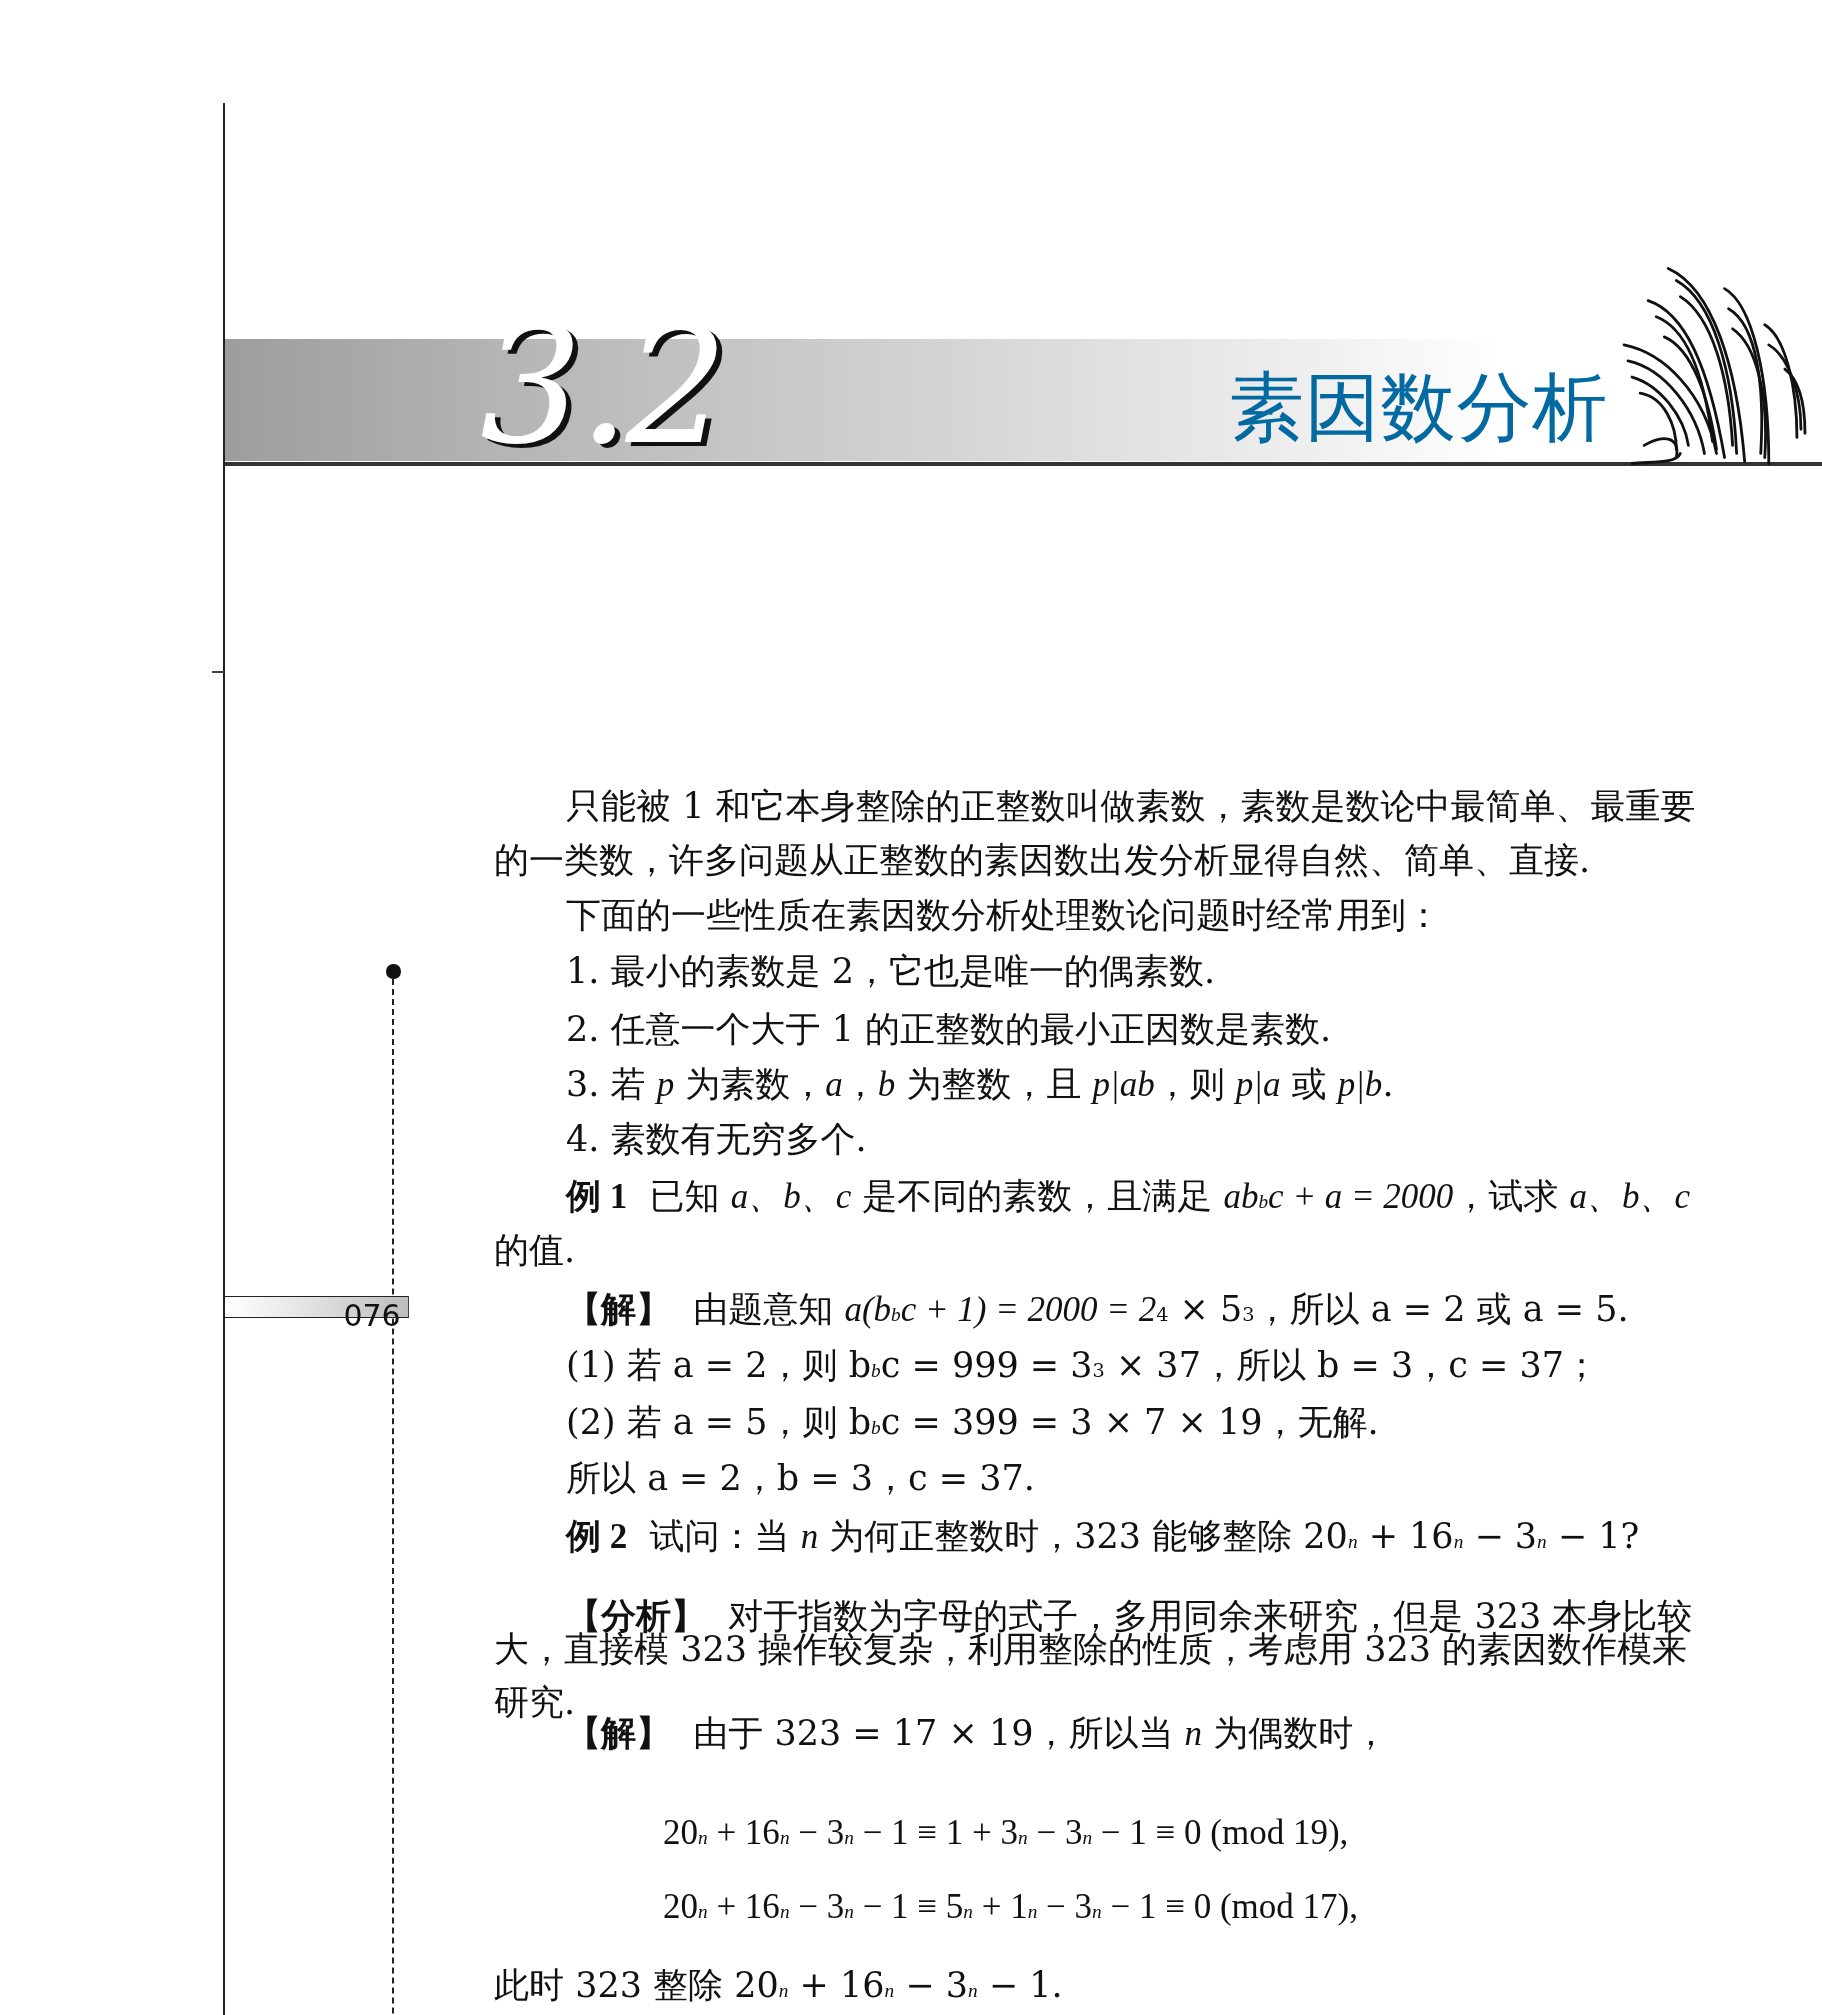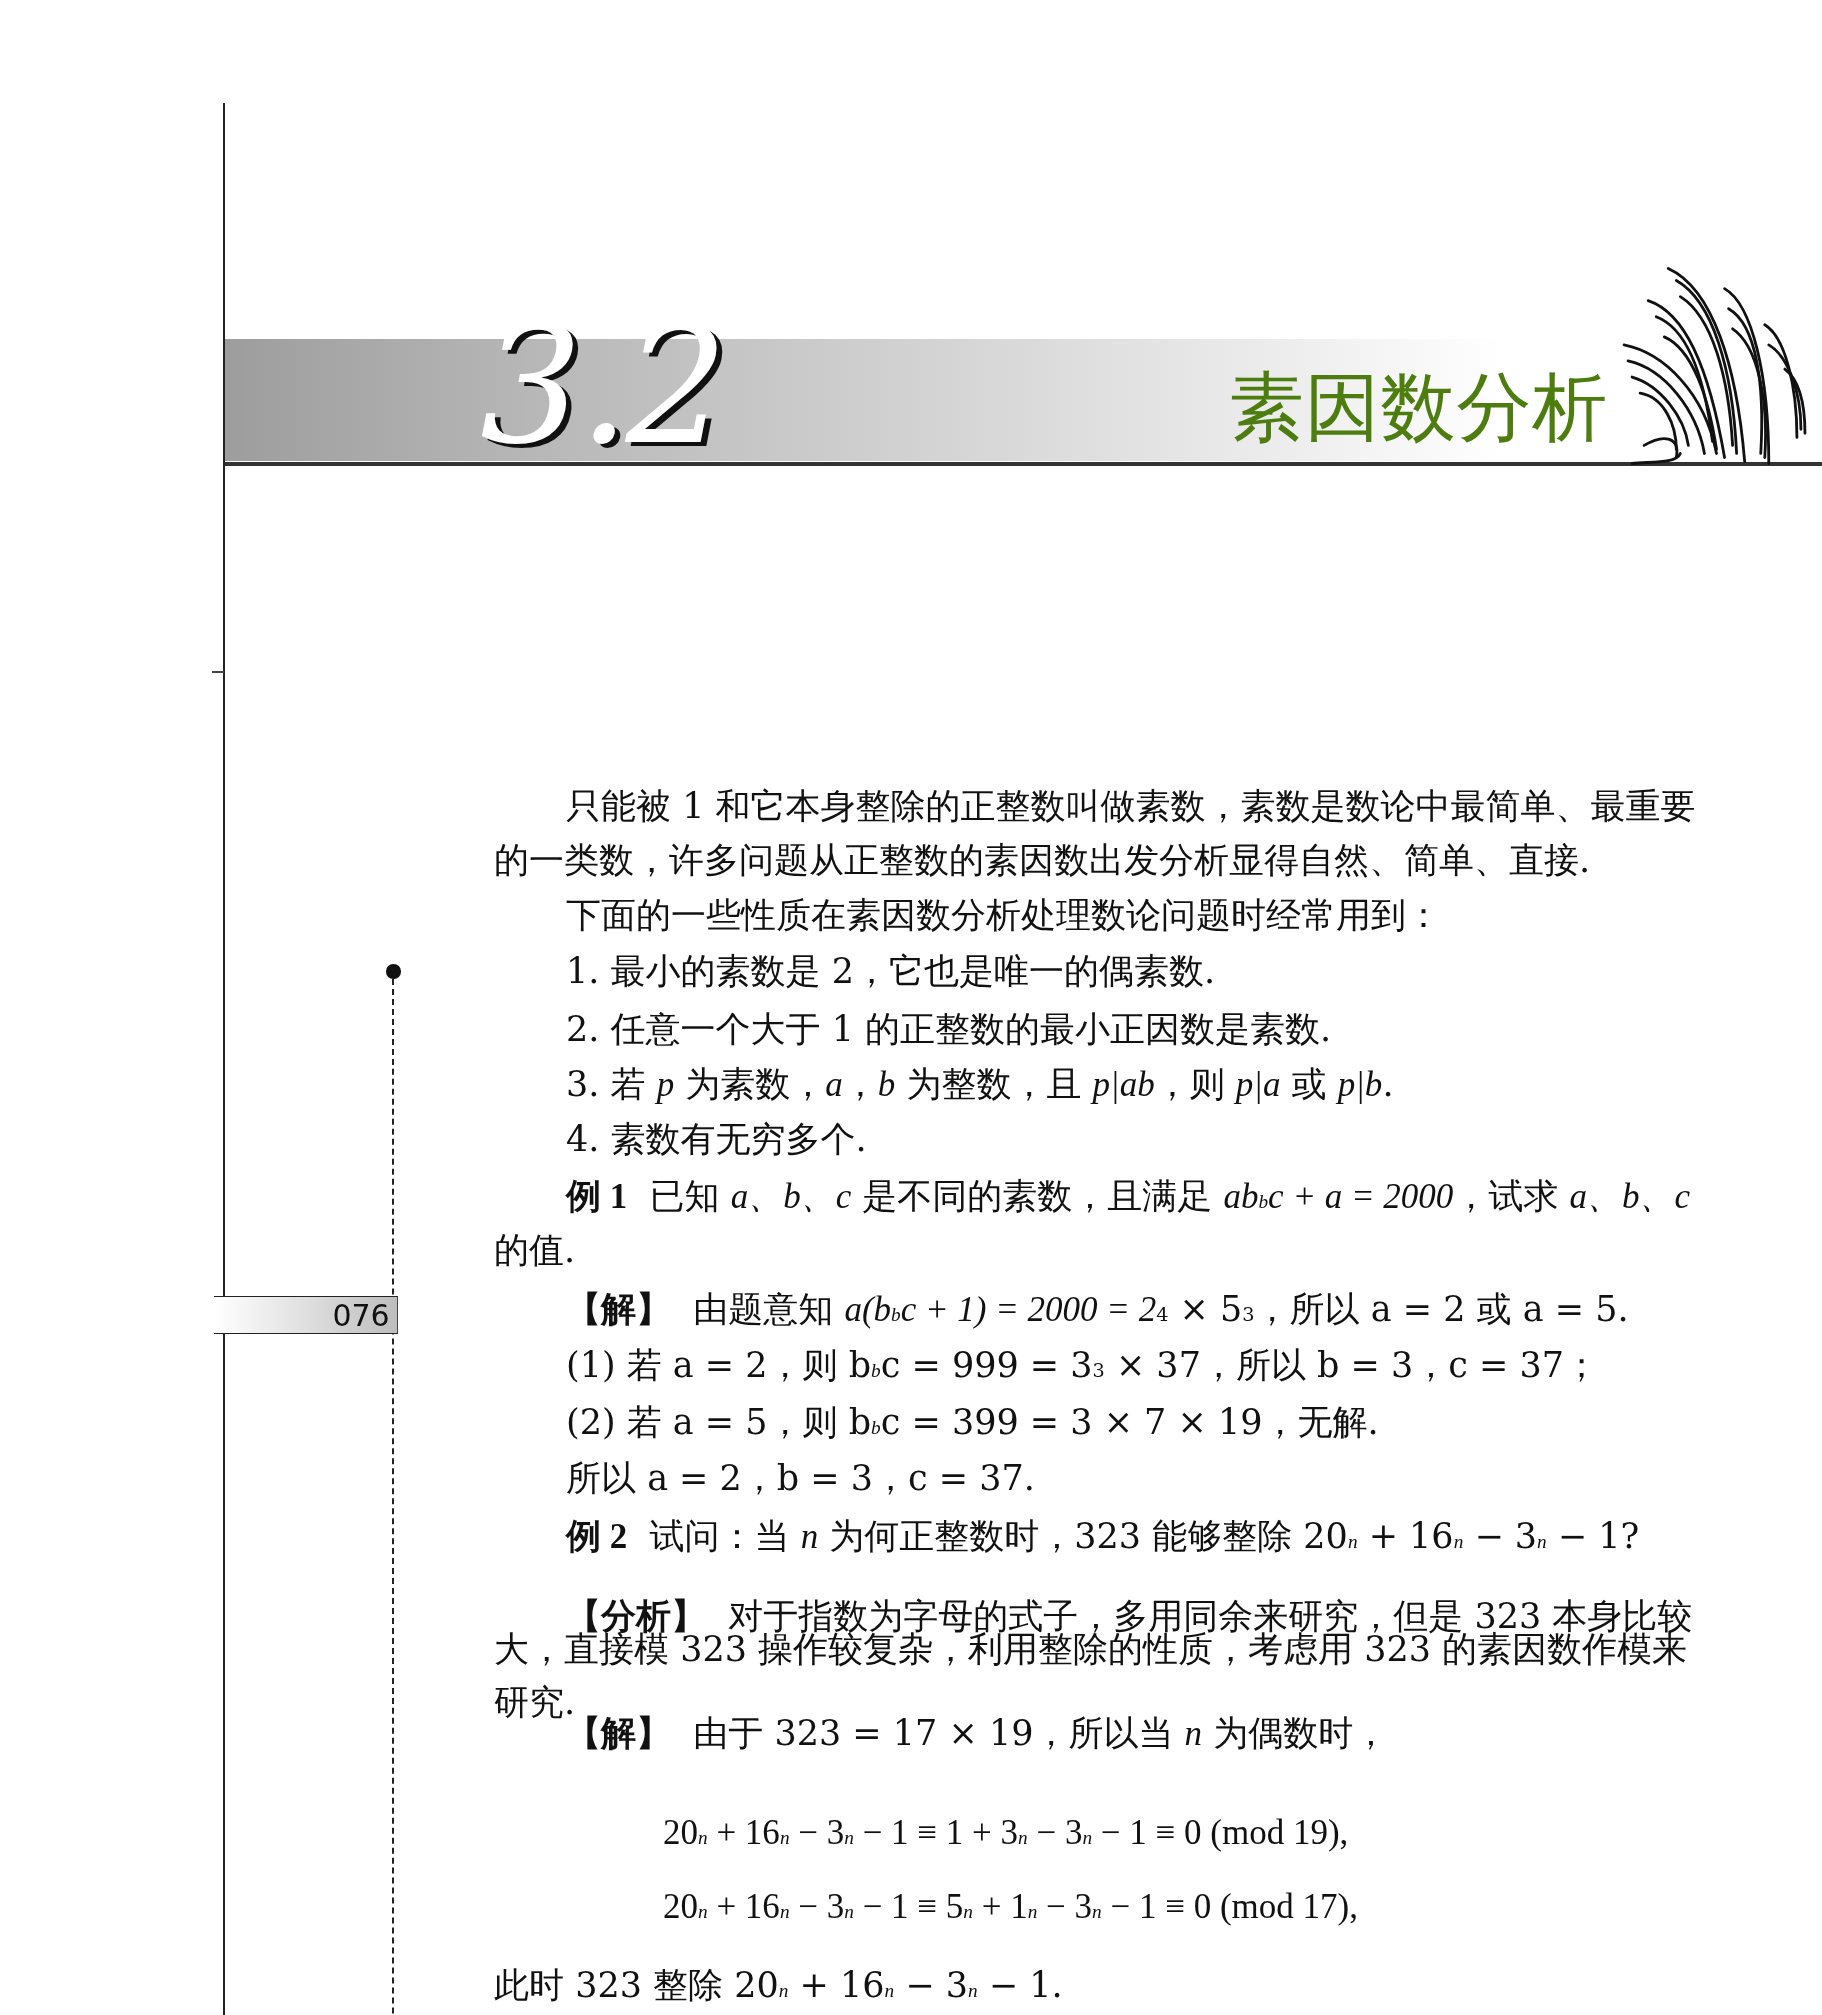--- a/index.html
+++ b/index.html
@@ -12,38 +12,38 @@
   .tick { left: 212px; top: 671px; width: 12px; height: 1.6px; background: #444; }
 
   
   .hband { left: 225px; top: 339px; width: 1598px; height: 122px;
            background: linear-gradient(90deg, #9d9d9d 0%, #b8b8b8 20%, #d4d4d4 45%, #efefef 68%, #ffffff 80%); }
   .hband::after { content: ""; position: absolute; left: 0; right: 0; bottom: -4.8px; height: 4px; background: #333; }
   .sec-num { left: 480px; top: 310px; font-family: "DejaVu Serif", serif; font-style: italic;
              font-size: 161px; line-height: 153px; color: #ffffff; letter-spacing: -4px;
              text-shadow: 5.6px 4px 0 #111; }
   .sec-title { left: 1229px; top: 369px; font-family: "DejaVu Sans", sans-serif; font-size: 75px;
-               line-height: 77px; color: #4d7c0f; letter-spacing: 0.8px; }
+               line-height: 77px; color: #0369a1; letter-spacing: 0.8px; }
   .grass { left: 1616px; top: 264px; width: 193px; height: 202px; }
 
   
   .line { position: absolute; font-size: 35px; line-height: 40px; white-space: nowrap; }
   .ind { left: 566px; }
   .noind { left: 494px; }
   .eq { left: 663px; font-family: "Liberation Serif", serif; }
   .bold { font-weight: bold; font-family: Liberation Serif, serif; }
   i { font-family: "Liberation Serif", serif; }
   sup { font-size: 55%; vertical-align: 40%; line-height: 0; }
 
   
   .dot { left: 386px; top: 964px; width: 14.5px; height: 14.5px; border-radius: 50%; background: #111; }
   .dash { left: 392px; top: 979px; width: 0; height: 1294px; border-left: 2.4px dashed #222; }
 
   
-  .pagebox { left: 214px; top: 1296px; width: 184px; height: 38px;
+  .pagebox { left: 225px; top: 1296px; width: 184px; height: 22px;
              background: linear-gradient(90deg, #ffffff 0%, #e6e6e6 40%, #bdbdbd 100%);
              border-top: 1.6px solid #222; border-bottom: 1.6px solid #222; border-right: 1.6px solid #444; box-sizing: border-box; }
   .pagenum { position: absolute; right: 7.3px; top: 1.6px; font-family: "DejaVu Sans", sans-serif; font-size: 30px; line-height: 33px; color: #111; }
 </style>
 </head>
 <body>
 
 <div class="abs vrule"></div>
 <div class="abs tick"></div>
 

